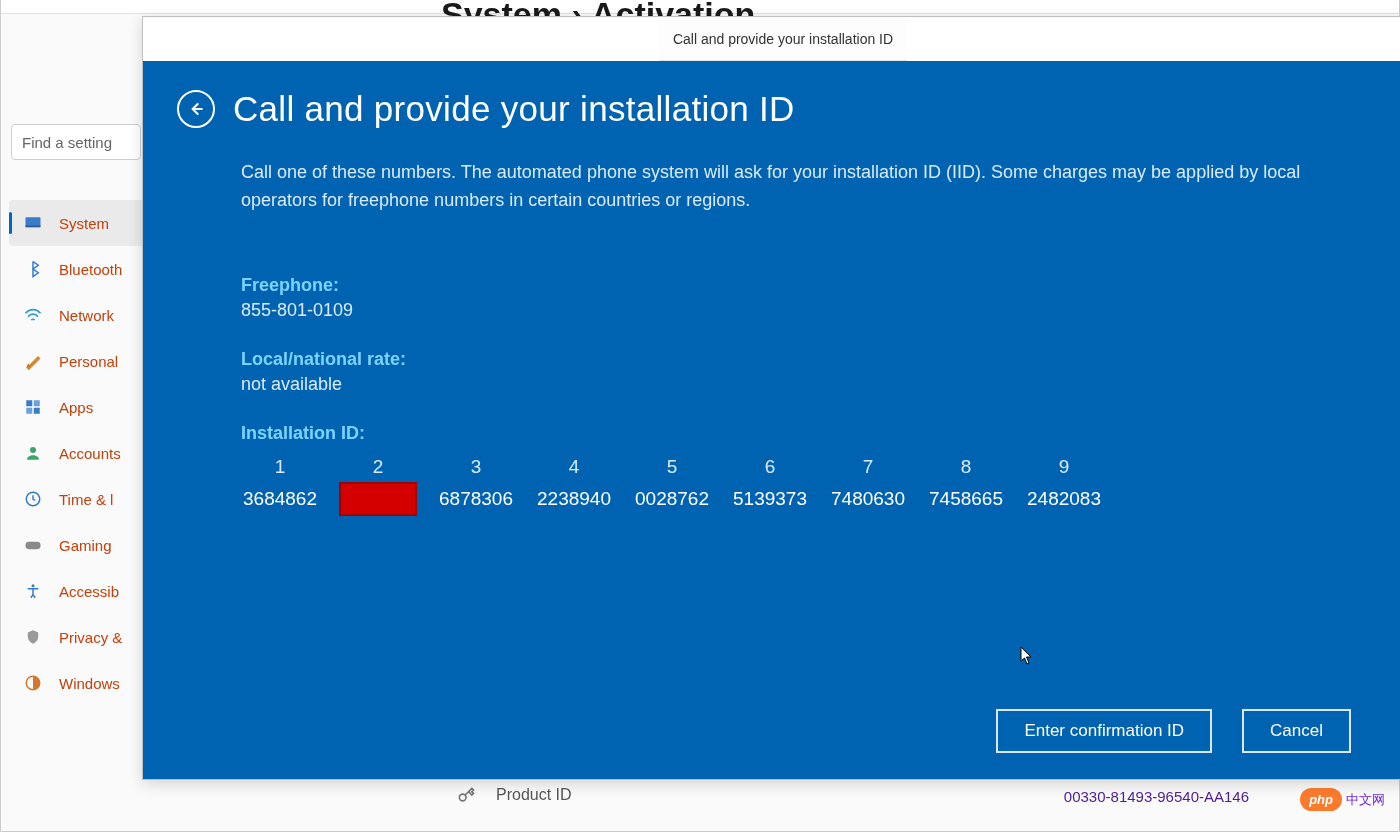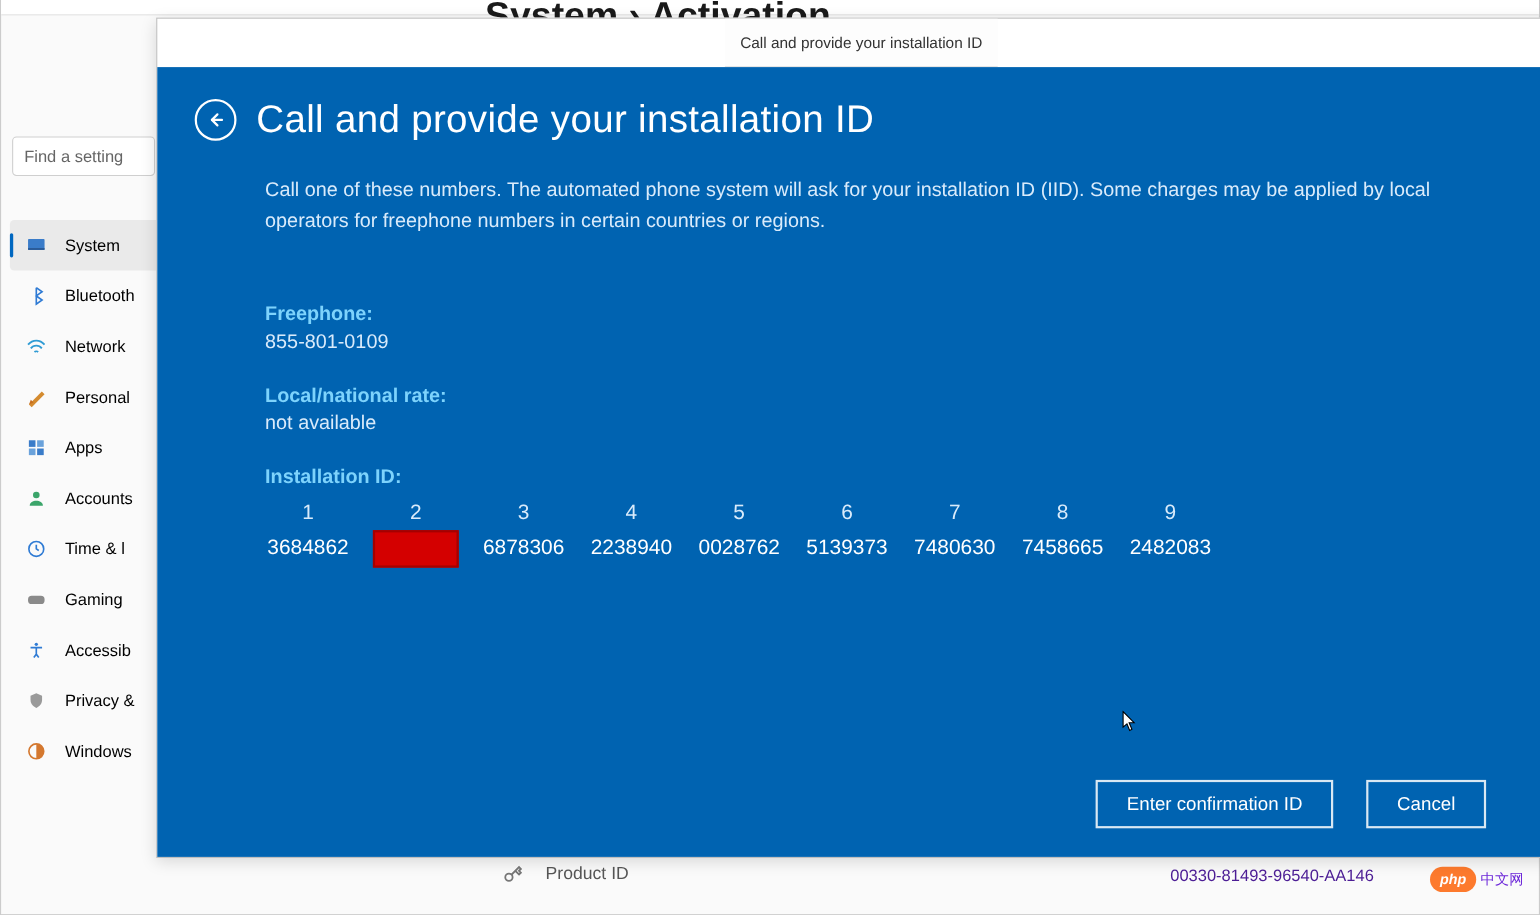--- a/index.html
+++ b/index.html
@@ -18,21 +18,21 @@
     position: absolute; top: 124px; left: 10px; width: 130px; height: 36px;
     border: 1px solid #cfcfcf; border-radius: 4px; background: #fff;
     display: flex; align-items: center; padding: 0 10px;
     font-size: 15px; color: #656565;
   }
   .sidebar {
     position: absolute; top: 200px; left: 8px; width: 240px;
   }
   .side-item {
     display: flex; align-items: center; gap: 16px; height: 46px;
-    padding: 0 14px; font-size: 15px; color: #000000; border-radius: 4px;
+    padding: 0 14px; font-size: 15px; color: #c2410c; border-radius: 4px;
     position: relative;
   }
   .side-item.active { background: #eaeaea; }
   .side-item.active::before {
     content: ""; position: absolute; left: 0; top: 12px; bottom: 12px;
     width: 3px; background: #0067c0; border-radius: 2px;
   }
   .side-icon { width: 20px; height: 20px; display: inline-flex; align-items: center; justify-content: center; }
 
   .right-panel {

